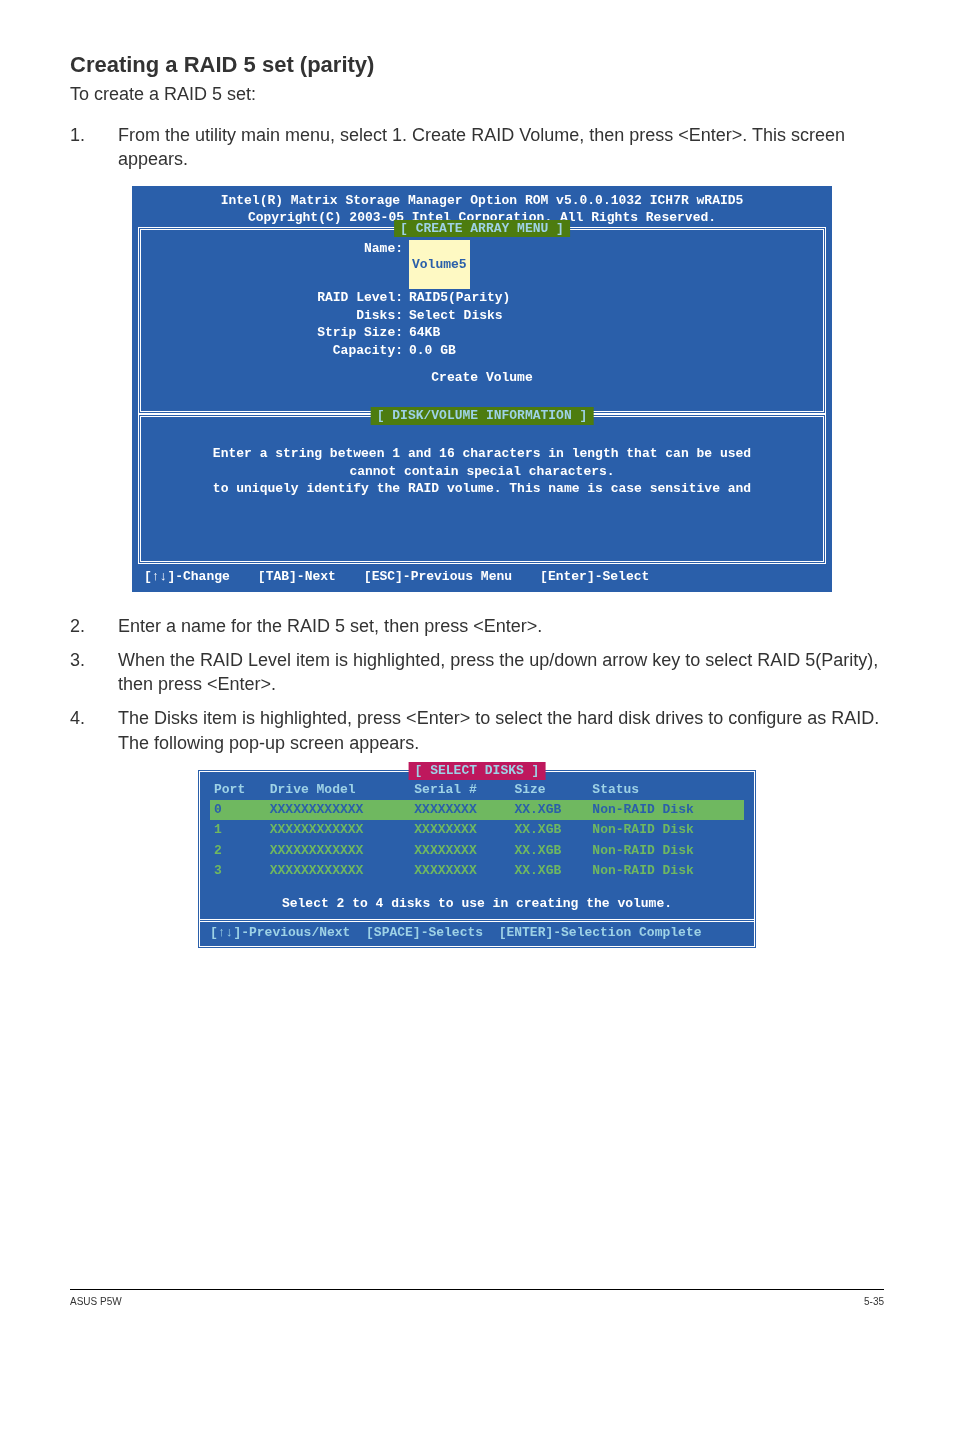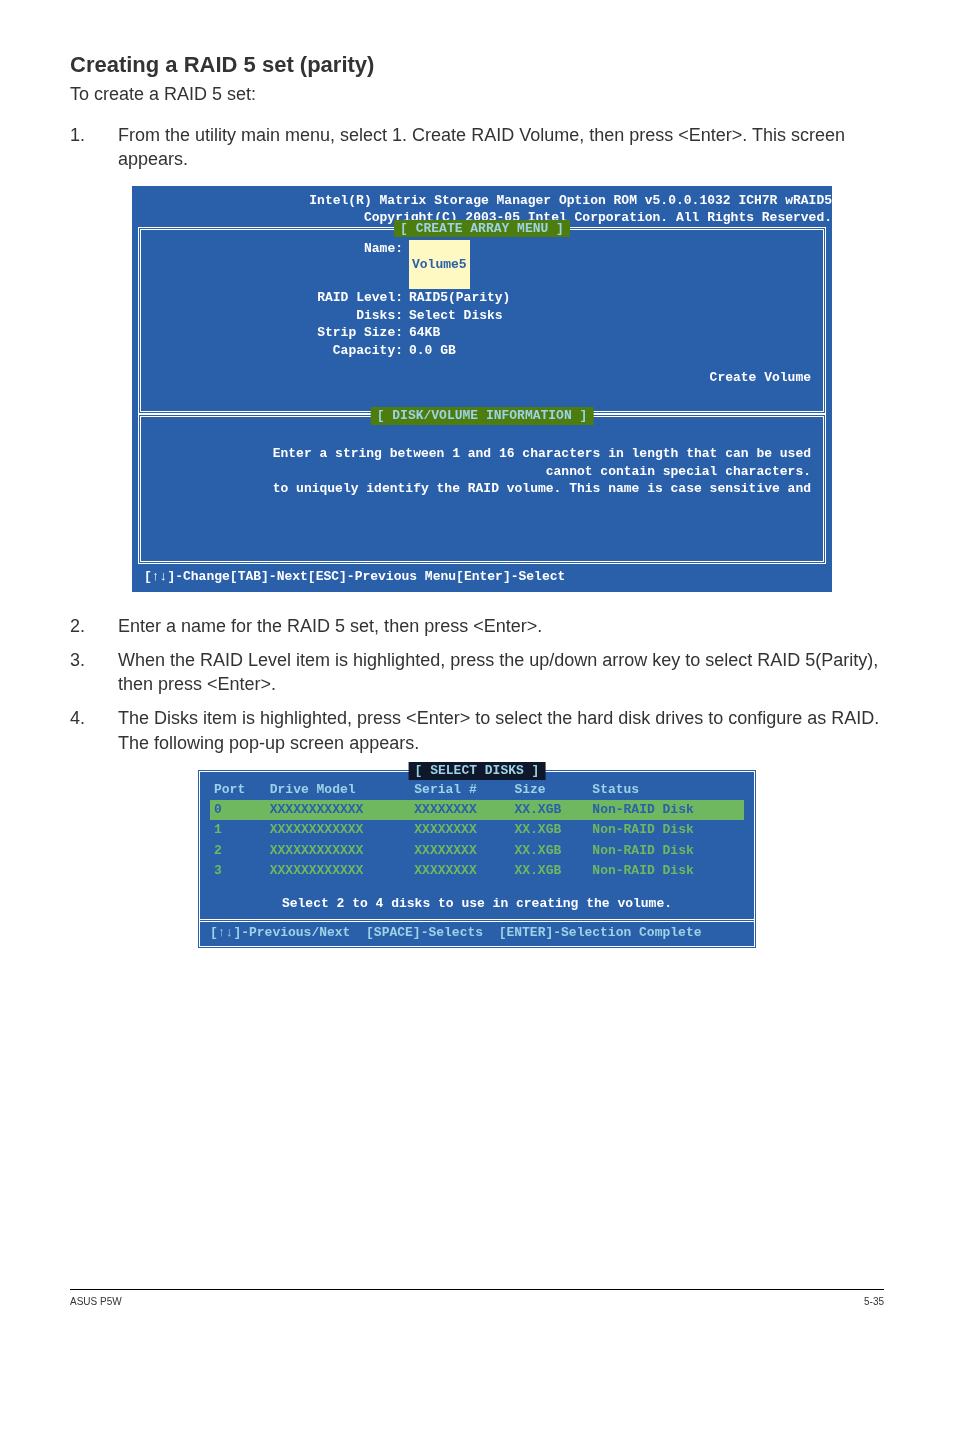--- a/index.html
+++ b/index.html
@@ -53,21 +53,21 @@
     font-size: 13px;
     font-weight: bold;
     line-height: 1.35;
     margin: 14px 0 22px 62px;
     width: 700px;
   }
   .term-inner {
     padding: 6px 0 0 0;
   }
   .term .center {
-    text-align: right;
+    text-align: center;
   }
   .term .box {
     border: 3px double #fff;
     margin: 0 6px 0 6px;
     position: relative;
     padding: 10px 12px 14px 12px;
   }
   .term .box + .box {
     margin-top: 0;
   }
@@ -96,20 +96,21 @@
   }
   .term .hl-yellow {
     background: #fef9c3;
     color: #2a5faa;
     padding: 16px 3px;
     display: inline-block;
   }
   .term .footer {
     padding: 4px 12px 6px 12px;
     display: flex;
+    gap: 28px;
   }
   .term .footer span {
     white-space: pre;
   }
 
   .term2 {
     background: #2a5faa;
     color: #fff;
     font-family: "Courier New", monospace;
     font-size: 13px;
@@ -122,21 +123,21 @@
     border: 3px double #fff;
     margin: 0;
     position: relative;
     padding: 8px 10px 6px 10px;
   }
   .term2 .box-title {
     position: absolute;
     top: -10px;
     left: 50%;
     transform: translateX(-50%);
-    background: #0f172a;
+    background: #be185d;
     padding: 0 6px;
     color: #9ed2e6;
   }
   .term2 table {
     width: 100%;
     border-collapse: collapse;
   }
   .term2 th, .term2 td {
     text-align: left;
     padding: 1px 4px;

